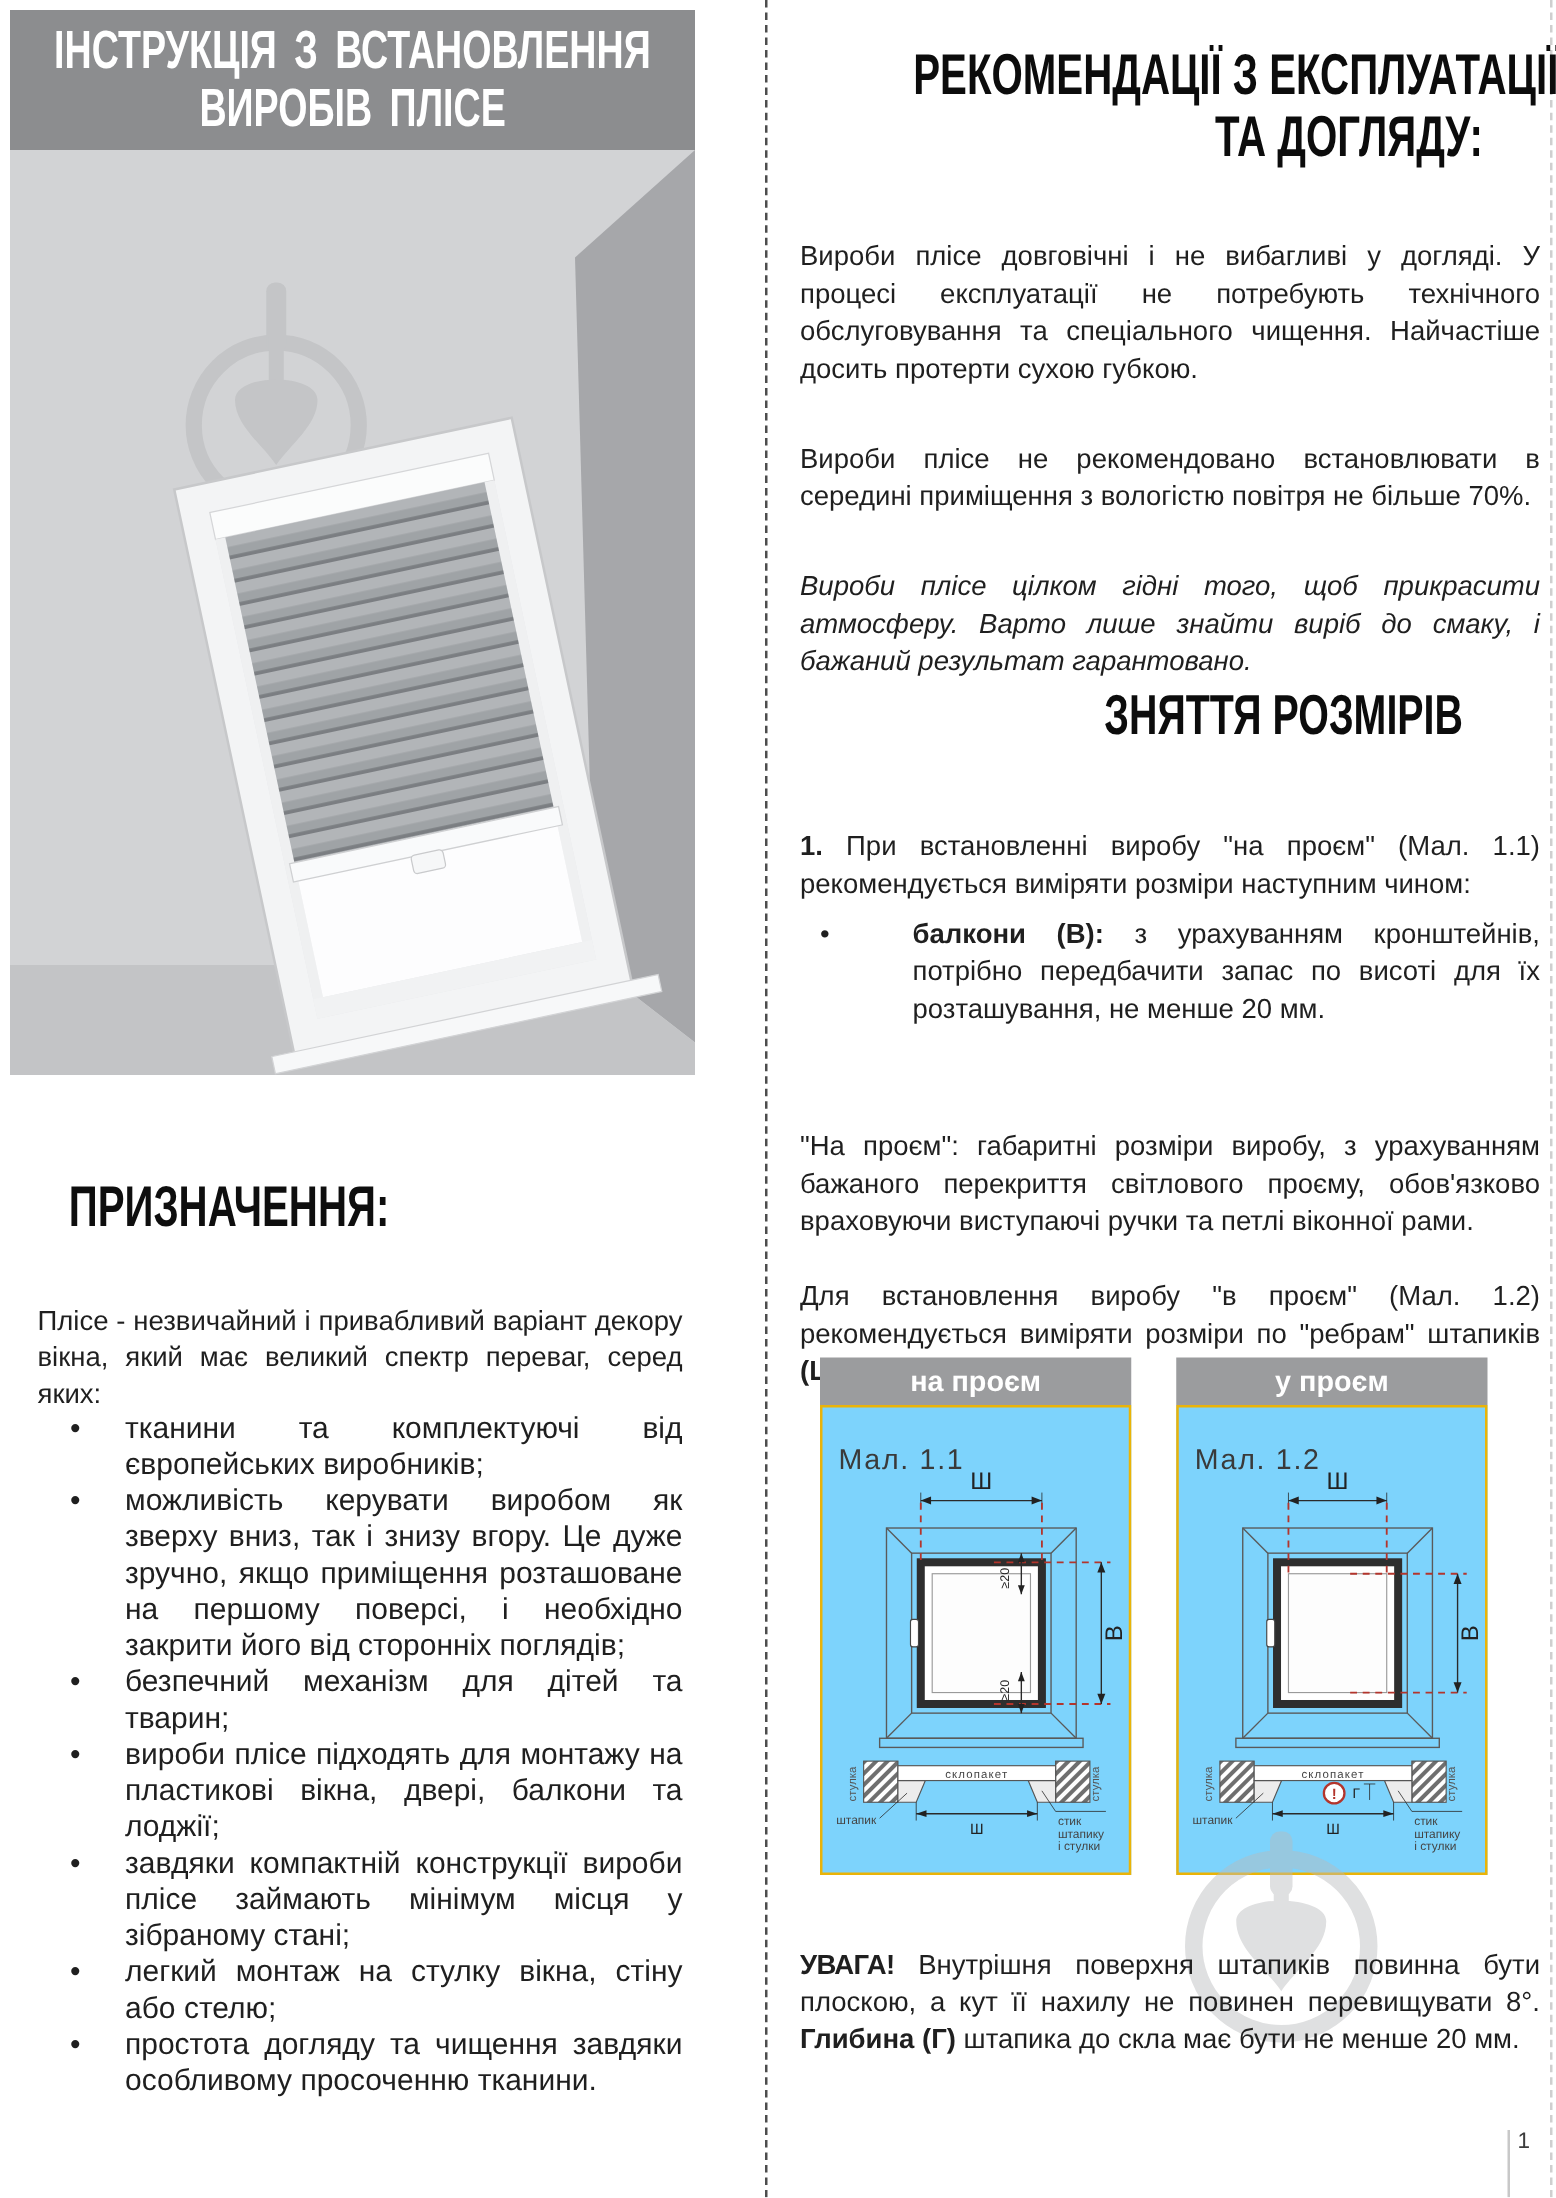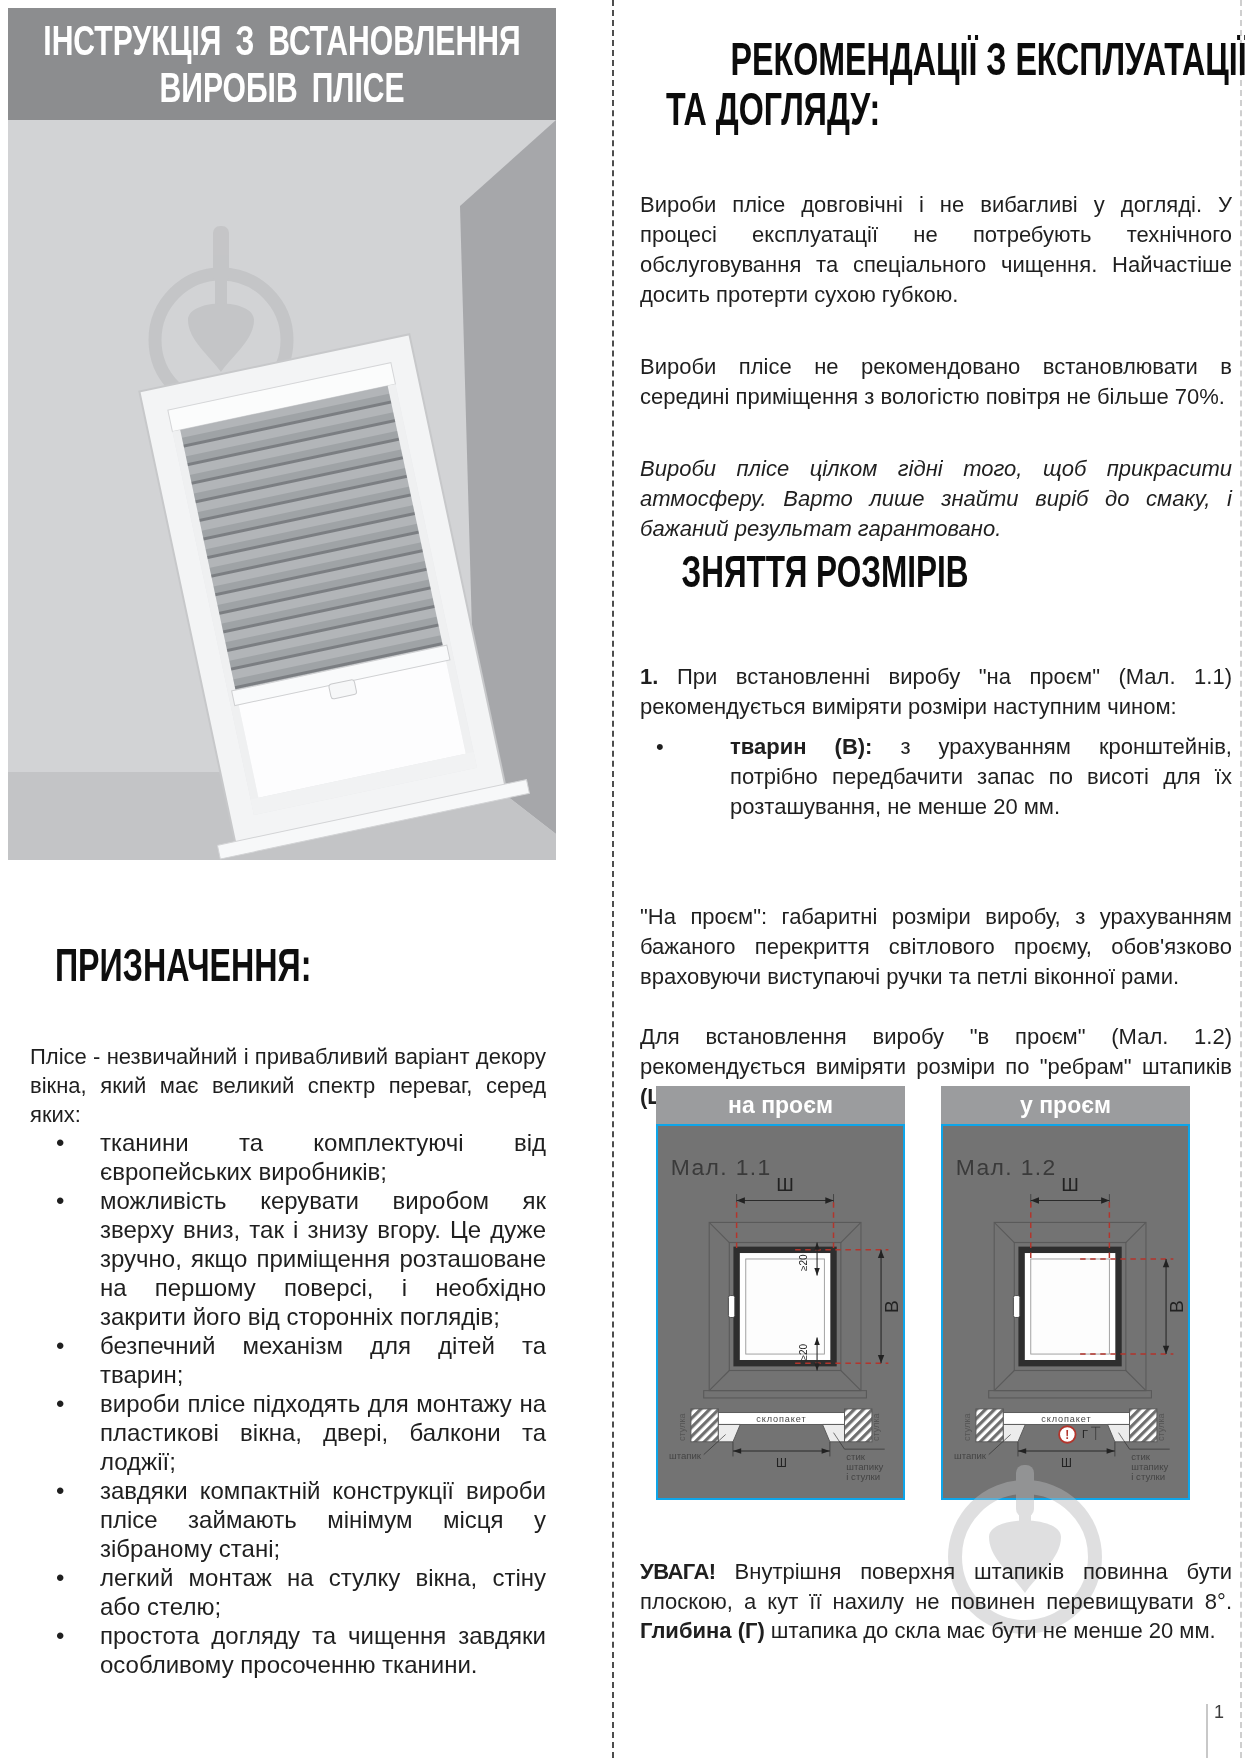--- a/index.html
+++ b/index.html
@@ -22,41 +22,41 @@
   .purpose-title { position:absolute; left:0; top:938px; width:556px; text-align:left; font-size:46px; color:#0e0e0e; }
   .ltext { position:absolute; left:30px; width:516px; font-size:22px; line-height:29px; }
   .purpose-intro { top:1020px; }
   .purpose-list { top:1128px; list-style:none; margin:0; padding:0; }
   .purpose-list li { position:relative; padding-left:70px; text-align:justify; font-size:24px; line-height:29px; }
   .purpose-list li::before { content:"\2022"; position:absolute; left:26px; top:0; }
   
   .cutline-l { position:absolute; left:612px; top:0; height:1758px; width:0; border-left:2px dashed #4d4d4d; }
   .cutline-r { position:absolute; left:1240px; top:0; height:1758px; width:0; border-left:2px dashed #cfcfcf; }
   
-  .rtitle { position:absolute; left:620px; width:612px; text-align:left; color:#0c0c0c; }
+  .rtitle { position:absolute; left:620px; width:612px; text-align:right; color:#0c0c0c; }
   .care-title { top:34px; font-size:46px; line-height:50px; }
   .measure-title { top:546px; font-size:45px; }
   .rtext { position:absolute; left:640px; width:592px; font-size:22px; line-height:30px; }
   .p1 { top:168px; } .p2 { top:330px; } .p3 { top:432px; }
   .step1 { top:640px; }
   .mlist { top:732px; list-style:none; margin:0; padding:0; }
   .mlist li { position:relative; padding-left:90px; text-align:justify; font-size:22px; line-height:30px; }
   .mlist li::before { content:"\2022"; position:absolute; left:16px; top:0; }
   .p-na { top:880px; }
   .p-v { top:1000px; }
   .warning { top:1535px; line-height:29.5px; }
   .warn-lead { font-weight:700; letter-spacing:-0.5px; }
   
   .panel { position:absolute; top:1086px; width:249px; }
   .panel-1 { left:656px; } .panel-2 { left:941px; }
   .panel-h {
     height:38px; background:#9b9c9e; color:#fff; font-size:23px; font-weight:700;
     display:flex; align-items:center; justify-content:center;
   }
-  .panel-b { height:376px; background:#737373; border:2px solid #0ea5e9; box-sizing:border-box; }
+  .panel-b { height:376px; background:#7dd3fc; border:2px solid #eab308; box-sizing:border-box; }
   .panel-b svg { display:block; width:100%; height:100%; }
   svg text { font-family:"Liberation Sans", sans-serif; }
   .dimline { stroke:#2a2a2a; stroke-width:1.2; }
   .thin { stroke:#2a2a2a; stroke-width:0.7; }
   .reddash { stroke:#b3352c; stroke-width:1.6; stroke-dasharray:6,5; fill:none; }
   .frameln { stroke:#5a5a5a; stroke-width:1.2; fill:none; }
   
   .pgbar { position:absolute; left:1206px; top:1704px; width:2px; height:54px; background:#c8c8c8; }
   .pgnum { position:absolute; left:1214px; top:1702px; font-size:18px; color:#3c3c3c; }
 </style>
@@ -123,21 +123,21 @@
     <div><span class="cond">РЕКОМЕНДАЦІЇ З ЕКСПЛУАТАЦІЇ</span></div>
     <div><span class="cond">ТА ДОГЛЯДУ:</span></div>
   </div>
   <p class="rtext jt p1">Вироби плісе довговічні і не вибагливі у догляді. У процесі експлуатації не потребують технічного обслуговування та спеціального чищення. Найчастіше досить протерти сухою губкою.</p>
   <p class="rtext jt p2">Вироби плісе не рекомендовано встановлювати в середині приміщення з вологістю повітря не більше 70%.</p>
   <p class="rtext jt it p3">Вироби плісе цілком гідні того, щоб прикрасити атмосферу. Варто лише знайти виріб до смаку, і бажаний результат гарантовано.</p>
 
   <div class="rtitle measure-title"><span class="cond">ЗНЯТТЯ РОЗМІРІВ</span></div>
   <p class="rtext jt step1"><b>1. </b><span>При встановленні виробу "на проєм" (Мал. 1.1) рекомендується виміряти розміри наступним чином:</span></p>
   <ul class="rtext mlist">
-    <li><b>тварин (В): </b><span>з урахуванням кронштейнів, потрібно передбачити запас по висоті для їх розташування, не менше 20 мм.</span></li>
+    <li><b>балкони (В): </b><span>з урахуванням кронштейнів, потрібно передбачити запас по висоті для їх розташування, не менше 20 мм.</span></li>
   </ul>
   <p class="rtext jt p-na">"На проєм": габаритні розміри виробу, з урахуванням бажаного перекриття світлового проєму, обов'язково враховуючи виступаючі ручки та петлі віконної рами.</p>
   <p class="rtext jt p-v"><span>Для встановлення виробу "в проєм" (Мал. 1.2) рекомендується виміряти розміри по "ребрам" штапиків </span><b>(Ш, В)</b><span>.</span></p>
 
   <div class="panel panel-1">
     <div class="panel-h">на проєм</div>
     <div class="panel-b">
       <svg viewBox="0 0 268 372">
         <defs>
           <pattern id="hatchA" width="7" height="7" patternTransform="rotate(45)" patternUnits="userSpaceOnUse">

